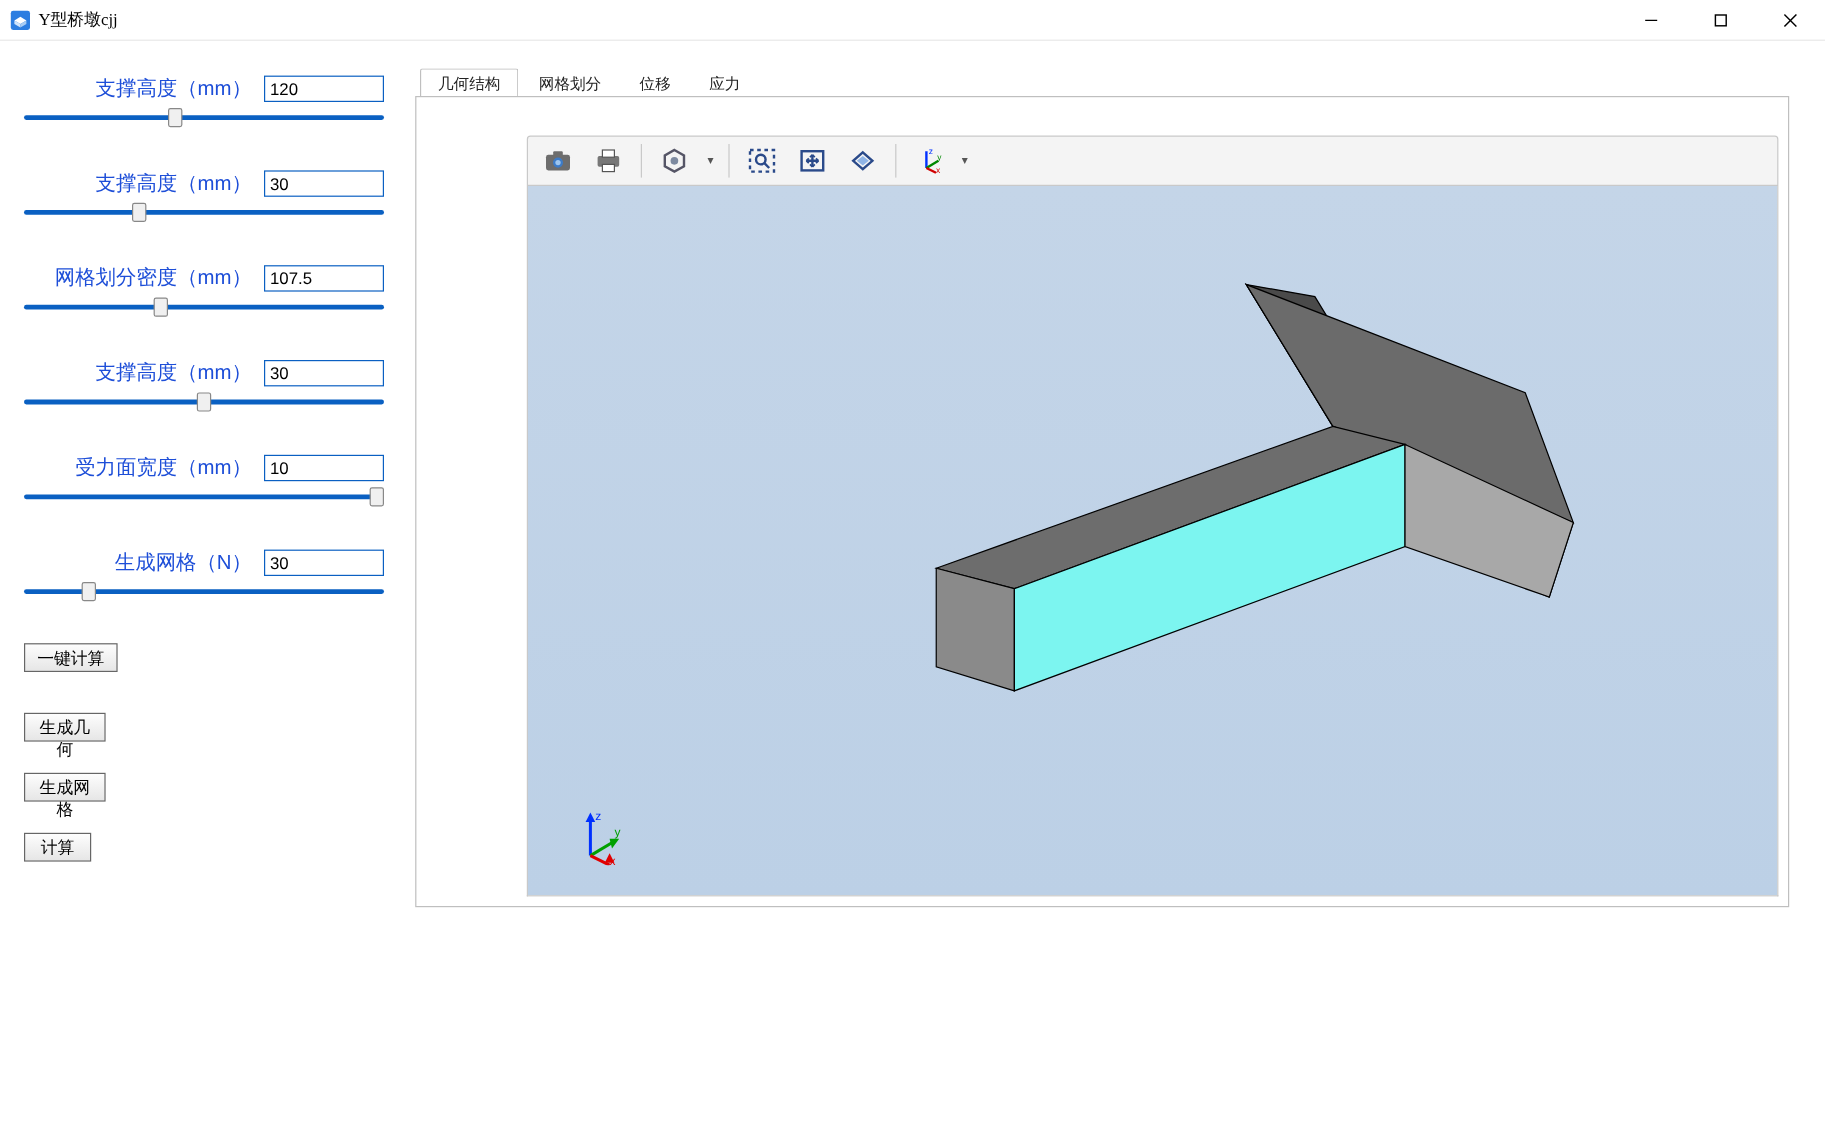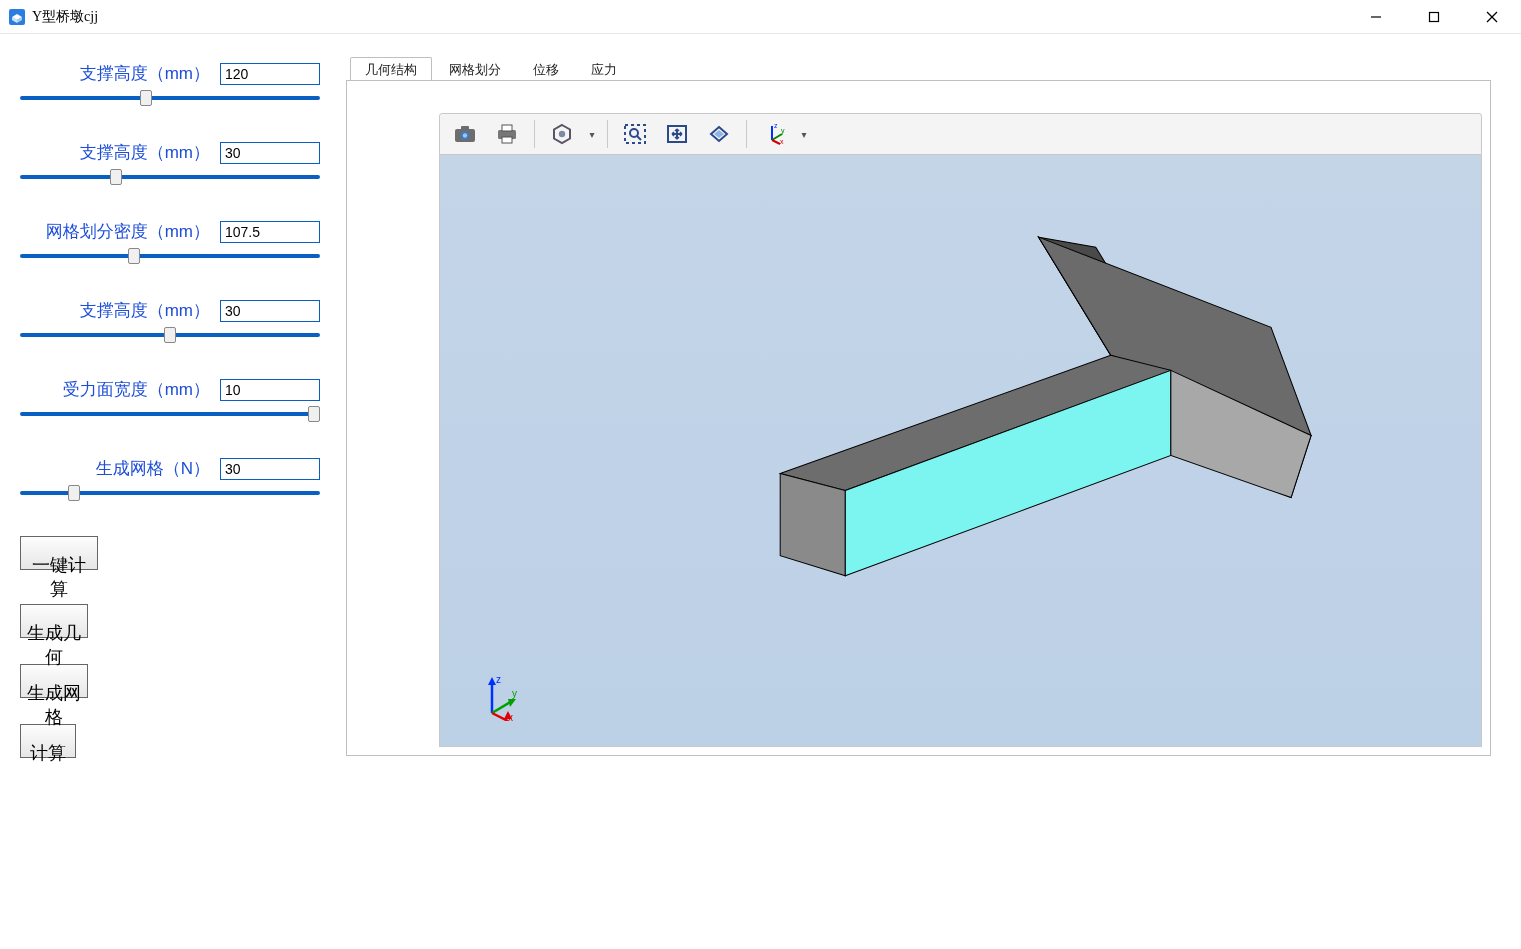--- a/index.html
+++ b/index.html
@@ -97,22 +97,22 @@
     border-radius: 2px;
     transform: translateX(-50%);
   }
   .buttons-block { margin-top: 8px; }
   .action-btn {
     display: block;
     height: 24px;
     border: 1px solid #666;
     background: linear-gradient(#fdfdfd,#e6e6e6);
     font-family: "SimSun", serif;
-    font-size: 18px;
-    padding: 16px 6px;
+    font-size: 14px;
+    padding: 3px 6px;
     cursor: pointer;
   }
   .btn-wide { width: 78px; }
   .btn-med  { width: 68px; }
   .btn-small{ width: 56px; }
   .buttons-block .gap-lg { margin-bottom: 34px; }
   .buttons-block .gap-md { margin-bottom: 26px; }
   
   .right-area {
     flex: 1;

